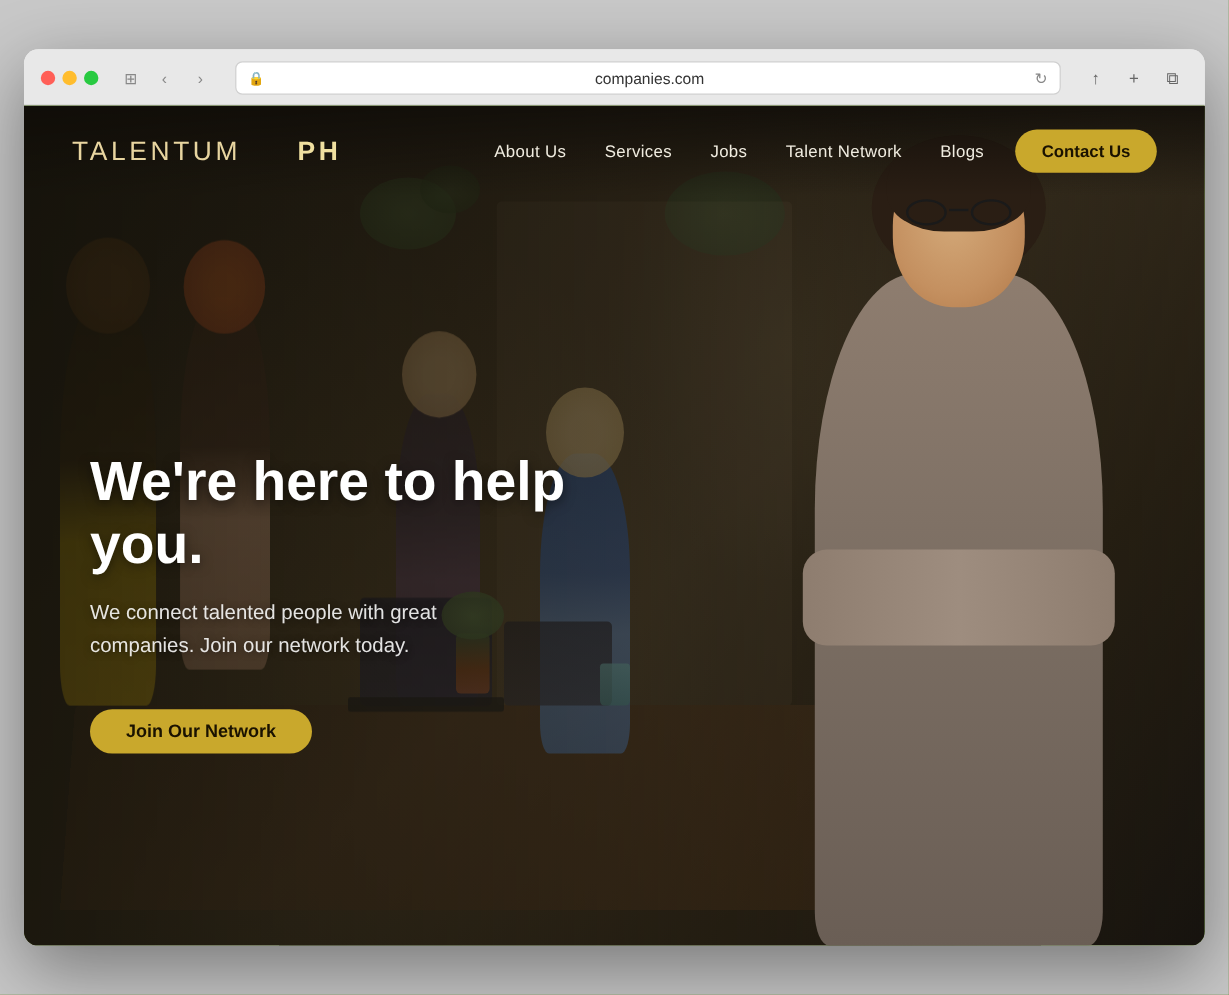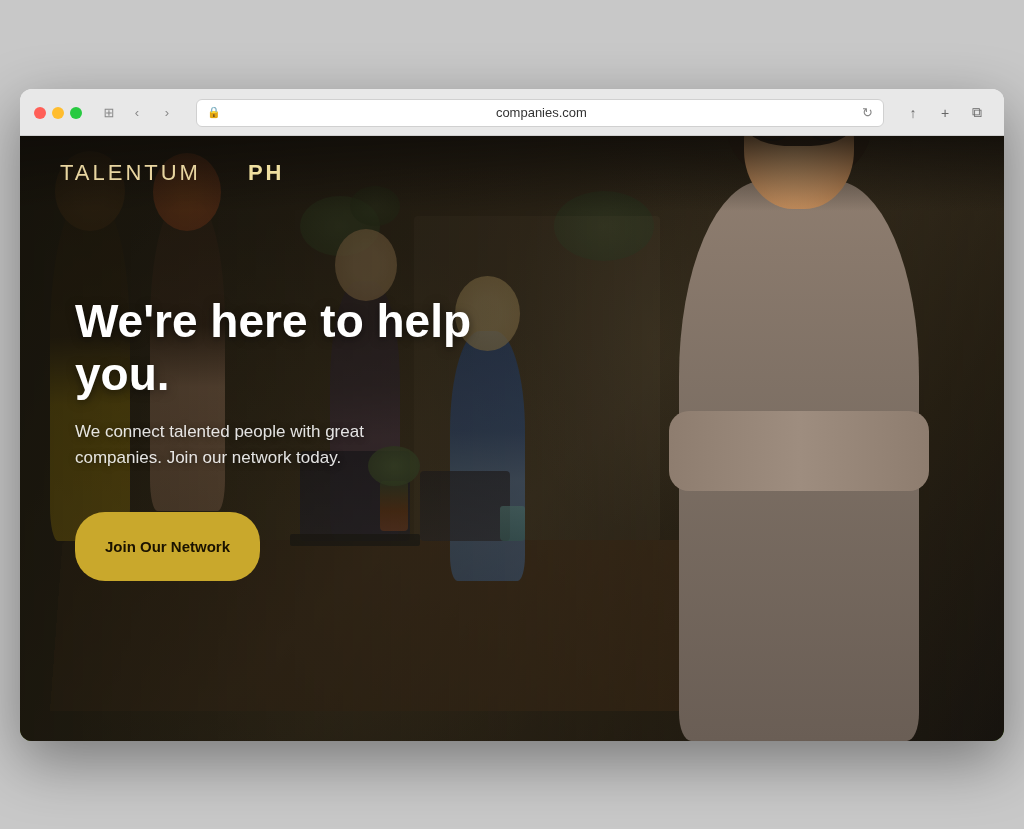--- a/index.html
+++ b/index.html
@@ -127,21 +127,21 @@
       cursor: pointer;
       display: flex;
       align-items: center;
       justify-content: center;
     }
 
     
     .website {
       position: relative;
       width: 100%;
-      height: 605px;
+      height: 700px;
       overflow: hidden;
       background: #4d7c0f;
     }
 
     .hero-bg {
       position: absolute;
       inset: 0;
       background:
         linear-gradient(
           to right,
@@ -245,21 +245,21 @@
       line-height: 1.55;
       margin-bottom: 40px;
       font-weight: 400;
       text-shadow: 0 1px 6px rgba(0,0,0,0.5);
       max-width: 360px;
     }
 
     .join-btn {
       background: #c9a82c;
       color: #1a1200;
-      padding: 26px 30px;
+      padding: 10px 30px;
       border-radius: 30px;
       font-size: 15px;
       font-weight: 700;
       cursor: pointer;
       border: none;
       display: inline-block;
     }
 
     
     .office-illustration {
@@ -476,20 +476,30 @@
         </div>
       </div>
     </div>
 
     <nav class="navbar">
       <div class="logo">
         <span class="logo-talentum">TALENTUM</span>
         <span class="logo-ph">PH</span>
       </div>
 
+      <ul class="nav-links">
+        <li class="nav-link">About Us</li>
+        <li class="nav-link">Services</li>
+        <li class="nav-link">Jobs</li>
+        <li class="nav-link">Talent Network</li>
+        <li class="nav-link">Blogs</li>
+        <li>
+          <button class="contact-btn">Contact Us</button>
+        </li>
+      </ul>
     </nav>
 
     <div class="hero-content">
       <h1 class="hero-title">We're here to help you.</h1>
       <p class="hero-subtitle">We connect talented people with great companies. Join our network today.</p>
       <button class="join-btn">Join Our Network</button>
     </div>
 
   </div>
 </div>

